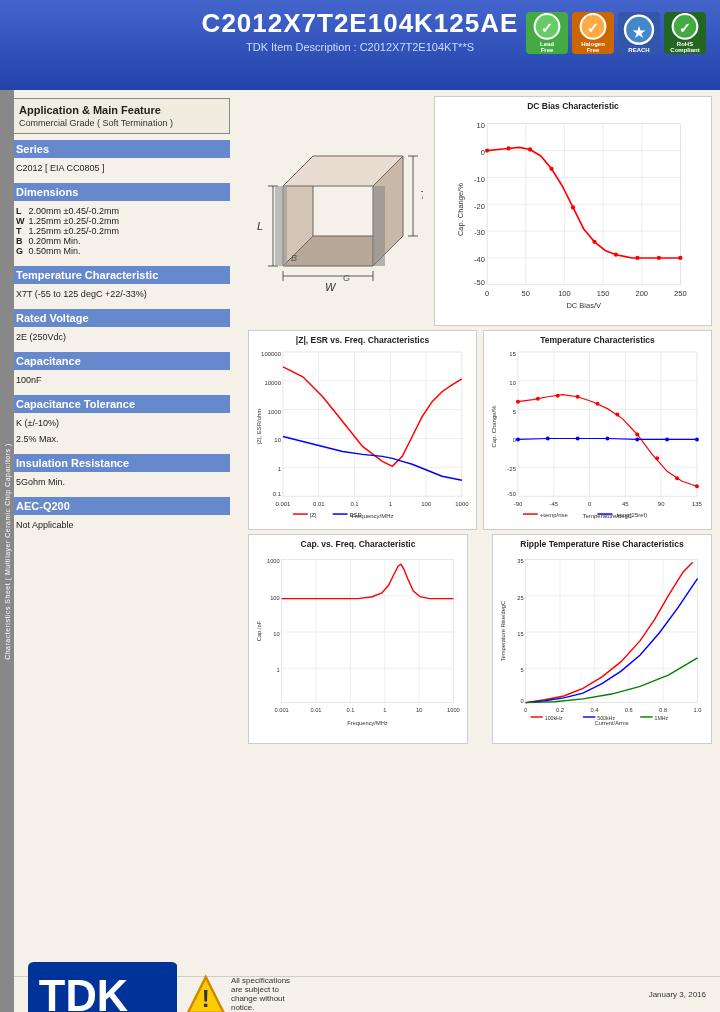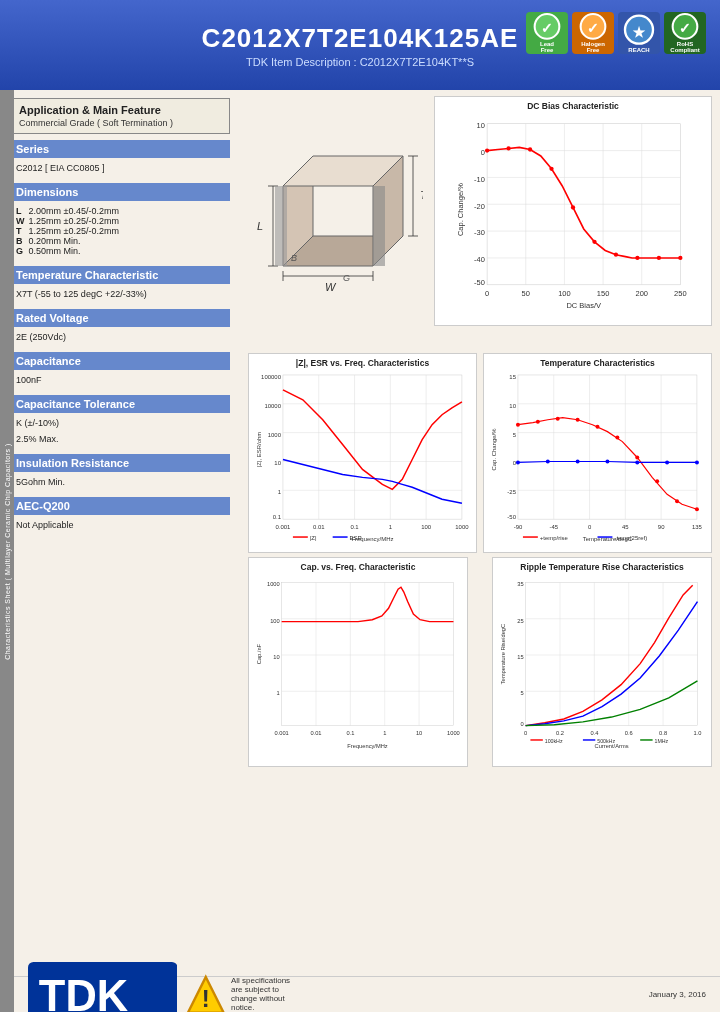--- a/index.html
+++ b/index.html
@@ -10,21 +10,21 @@
       font-family: Arial, sans-serif;
       font-size: 10px;
       overflow: hidden;
     }
 
     
     .header {
       background: linear-gradient(180deg, #4466cc 0%, #2244aa 100%);
       height: 90px;
       display: flex;
-      align-items: center;
+      align-items: flex-start;
       justify-content: center;
       position: relative;
       padding: 8px 12px;
     }
     .header-title-block {
       text-align: center;
     }
     .header-title {
       color: white;
       font-size: 26px;
@@ -165,21 +165,20 @@
       text-align: center;
       color: #222;
       margin-bottom: 2px;
     }
 
     
     .charts-row {
       display: flex;
       gap: 6px;
       height: 200px;
-      margin-top: 23px;
     }
     .charts-row2 {
       display: flex;
       gap: 24px;
       height: 210px;
     }
 
     
     .footer {
       height: 36px;

